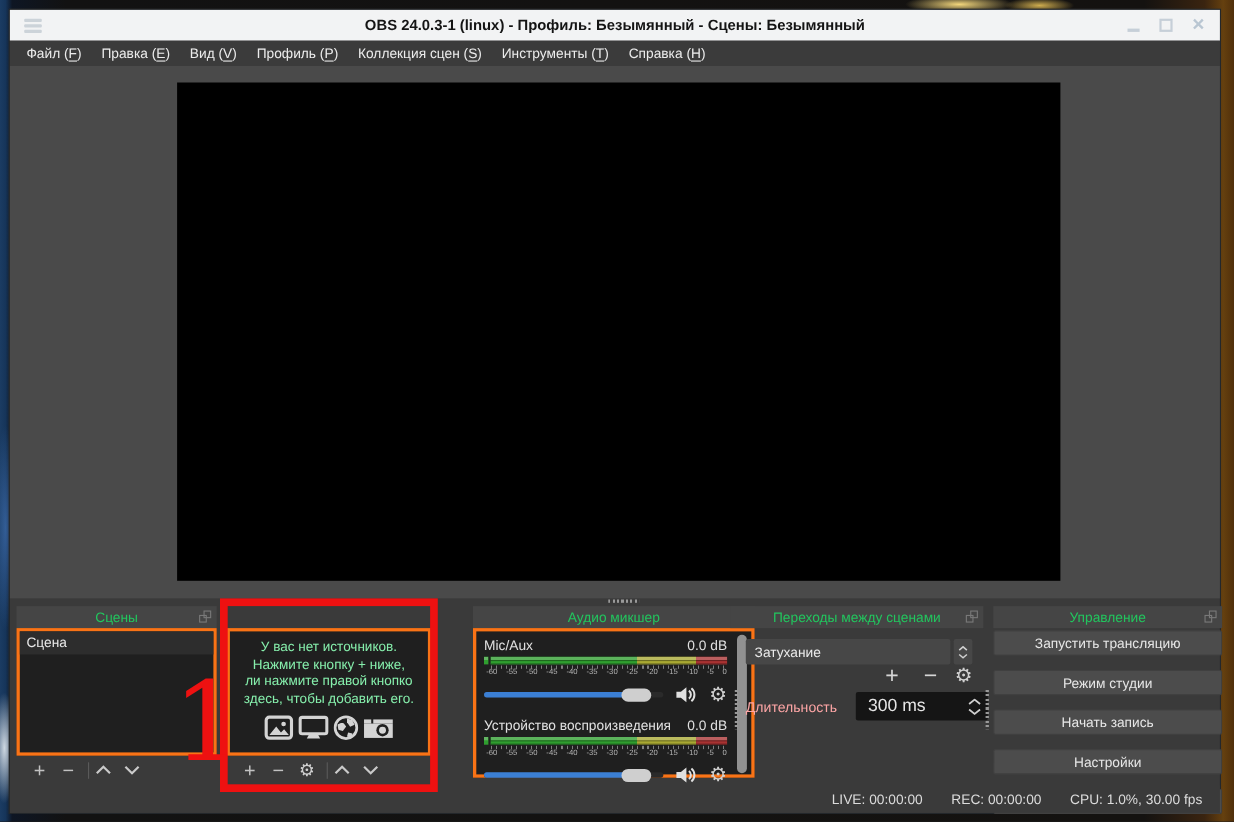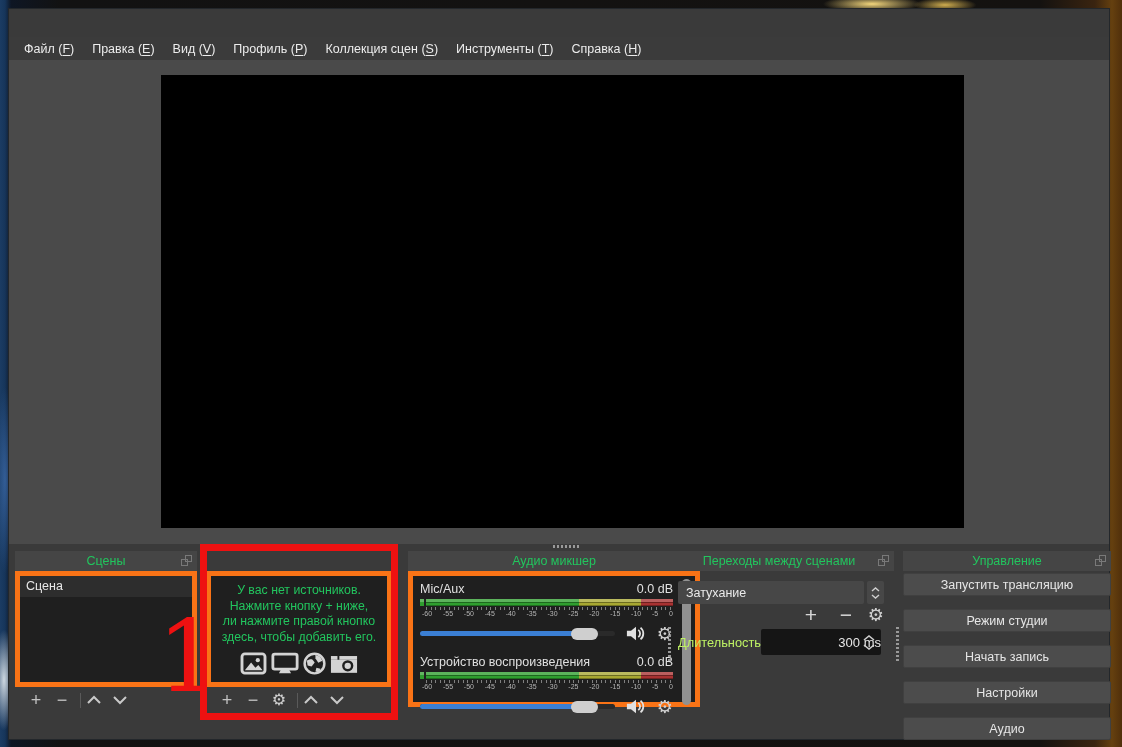--- a/index.html
+++ b/index.html
@@ -37,36 +37,36 @@
   .hdots{position:absolute;left:544px;top:536px;width:28px;height:3px;
          background:repeating-linear-gradient(90deg,#9a9a9a 0 2px,transparent 2px 4px);}
 
   
   .panel{position:absolute;top:542px;height:162px;}
   .phead{height:20px;background:#454545;position:relative;display:flex;align-items:center;
          justify-content:center;font-size:12.5px;color:#22c55e;}
   .floatico{position:absolute;right:5px;top:4px;width:11px;height:11px;opacity:.7;}
   .floatico i{position:absolute;border:1px solid #909090;width:5px;height:5px;right:0;top:0;}
   .floatico b{position:absolute;border:1px solid #909090;width:5px;height:5px;left:0;bottom:0;background:#454545;}
-  .pbody{position:absolute;left:0;right:0;top:20px;bottom:26px;background:#1f1f1f;border:5px solid #f97316;box-sizing:border-box;}
+  .pbody{position:absolute;left:0;right:0;top:20px;bottom:26px;background:#1f1f1f;border:3px solid #f97316;box-sizing:border-box;}
   .pbody.nofoot{bottom:6px;}
   .ptools{position:absolute;left:0;right:0;bottom:0;height:26px;display:flex;align-items:center;
           padding-left:8px;color:#c2c2c2;}
   .tbtn{width:26px;text-align:center;font-size:18px;font-weight:400;cursor:pointer;line-height:26px;}
   .tsep{width:1px;height:15px;background:#5a5a5a;margin:0 5px;}
   .gear{font-family:"DejaVu Sans",sans-serif;font-size:16px;color:#d0d0d0;line-height:1;cursor:pointer;}
 
   .scenes{left:6px;width:182px;}
   .scene-item{height:21px;line-height:21px;padding-left:6px;font-size:12.5px;color:#e8e8e8;background:#2d2d2d;cursor:pointer;}
 
   .sources{left:197px;width:186px;}
-  .srctext{padding-top:7px;text-align:center;font-size:12.3px;line-height:15.5px;color:#22c55e;}
+  .srctext{padding-top:7px;text-align:center;font-size:12.3px;line-height:15.5px;color:#86efac;}
   .srcicons{display:flex;justify-content:center;align-items:center;gap:4px;margin-top:7px;}
 
-  .mixer{left:399px;width:292px;}
+  .mixer{left:421px;width:256px;}
   .mixbody{padding:4px 22px 0 7px;}
   .mixscroll{position:absolute;right:4px;top:3px;width:9px;height:126px;background:#919191;border-radius:4.5px;cursor:pointer;}
   .channel{margin-bottom:8px;}
   .chrow{display:flex;justify-content:space-between;align-items:center;height:18px;font-size:12.5px;color:#e0e0e0;}
   .meter-wrap{position:relative;height:7px;margin-top:1px;}
   .led{position:absolute;left:0;top:0;width:4px;height:7px;background:#2f9e2f;box-shadow:inset 0 3px rgba(255,255,255,.25);}
   .meter{position:absolute;left:6px;right:0;top:0;height:7px;
          background:linear-gradient(90deg,#2f9e2f 0 62%,#a8a832 62% 87%,#a83232 87% 100%);
          box-shadow:inset 0 3px rgba(255,255,255,.22), inset 0 -1px rgba(0,0,0,.3);}
   .meter:after{content:"";position:absolute;left:0;right:0;top:3px;height:1px;background:rgba(0,0,0,.35);}
@@ -82,23 +82,23 @@
   .transitions{left:655px;width:230px;}
   .combo{position:absolute;left:14px;top:30px;width:186px;height:23px;background:#474747;border-radius:2px;
          color:#eaeaea;font-size:12.5px;display:flex;align-items:center;padding-left:8px;box-sizing:border-box;cursor:pointer;}
   .comboarrows{position:absolute;left:203px;top:30px;width:17px;height:23px;background:#474747;border-radius:2px;
                display:flex;flex-direction:column;align-items:center;justify-content:center;gap:2px;cursor:pointer;}
   .transbtns{position:absolute;left:0;top:52px;width:220px;height:24px;display:flex;justify-content:flex-end;
              align-items:center;gap:9px;color:#d6d6d6;}
   .transbtns .tbtn{font-size:21px;line-height:24px;}
   .transbtns .gear{font-size:18px;}
   .durrow{position:absolute;left:14px;top:78px;right:5px;height:26px;display:flex;align-items:center;}
-  .durlabel{font-size:12.8px;color:#bef264;}
-  .spinbox{position:absolute;left:83px;top:0;width:120px;height:26px;background:#151515;border-radius:2px;
-           display:flex;align-items:center;box-sizing:border-box;padding-left:11px;color:#e6e6e6;font-size:13px;cursor:text;justify-content:flex-end;}
+  .durlabel{font-size:12.8px;color:#fca5a5;}
+  .spinbox{position:absolute;left:100px;top:0;width:120px;height:26px;background:#151515;border-radius:2px;
+           display:flex;align-items:center;box-sizing:border-box;padding-left:11px;color:#e6e6e6;font-size:16px;cursor:text;}
   .spinarrows{position:absolute;right:3px;top:3px;bottom:3px;width:18px;display:flex;flex-direction:column;
               align-items:center;justify-content:center;gap:3px;cursor:pointer;}
   .vdots{position:absolute;width:3px;height:36px;
          background:repeating-linear-gradient(#999 0 2px,transparent 2px 4px);cursor:col-resize;}
 
   .controls{left:894px;width:208px;}
   .ctrlcol{position:absolute;left:0;right:0;top:20px;display:flex;flex-direction:column;gap:13px;padding-top:2px;}
   .ctrlbtn{height:23px;background:#4c4c4c;border:1px solid #404040;border-radius:2px;color:#e6e6e6;
            font-size:12.5px;font-family:"Liberation Sans",sans-serif;display:flex;align-items:center;justify-content:center;cursor:pointer;box-sizing:border-box;}
 
@@ -112,20 +112,37 @@
   .redone{position:absolute;left:148px;top:598px;z-index:51;color:#ee1111;font-family:"DejaVu Serif",serif;
           font-size:100px;line-height:1;pointer-events:none;}
   svg{display:block;}
 </style>
 </head>
 <body>
 
 <div class="desktop">
   <div class="window">
 
+    <div class="titlebar">
+      <div class="hamburger">
+          <i></i>
+          <i></i>
+          <i></i>
+        </div>
+      <div class="title">OBS 24.0.3-1 (linux) - Профиль: Безымянный - Сцены: Безымянный</div>
+      <div class="winctrls">
+        <span>
+            <span class="minglyph"></span>
+          </span>
+        <span>
+            <span class="maxglyph"></span>
+          </span>
+        <span><span class="closeglyph">×</span></span>
+      </div>
+    </div>
 
     <div class="menubar">
 
         <div class="menuitem"><span>Файл (</span><u>F</u><span>)</span></div>
 
         <div class="menuitem"><span>Правка (</span><u>E</u><span>)</span></div>
 
         <div class="menuitem"><span>Вид (</span><u>V</u><span>)</span></div>
 
         <div class="menuitem"><span>Профиль (</span><u>P</u><span>)</span></div>
@@ -380,17 +397,22 @@
       </div>
       <div class="ctrlcol">
         <button class="ctrlbtn">Запустить трансляцию</button>
         <button class="ctrlbtn">Режим студии</button>
         <button class="ctrlbtn">Начать запись</button>
         <button class="ctrlbtn">Настройки</button>
         <button class="ctrlbtn">Аудио</button>
       </div>
     </div>
 
+    <div class="statusbar">
+      <span>LIVE: 00:00:00</span>
+      <span>REC: 00:00:00</span>
+      <span>CPU: 1.0%, 30.00 fps</span>
+    </div>
 
     <div class="redbox"></div>
     <div class="redone">1</div>
   </div>
 </div>
 
 </body></html>

